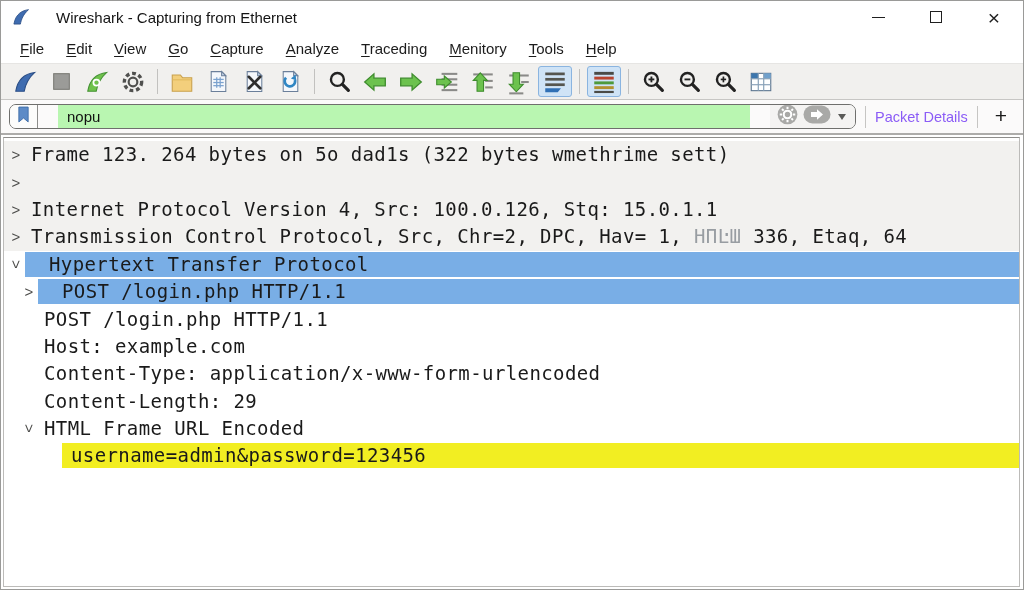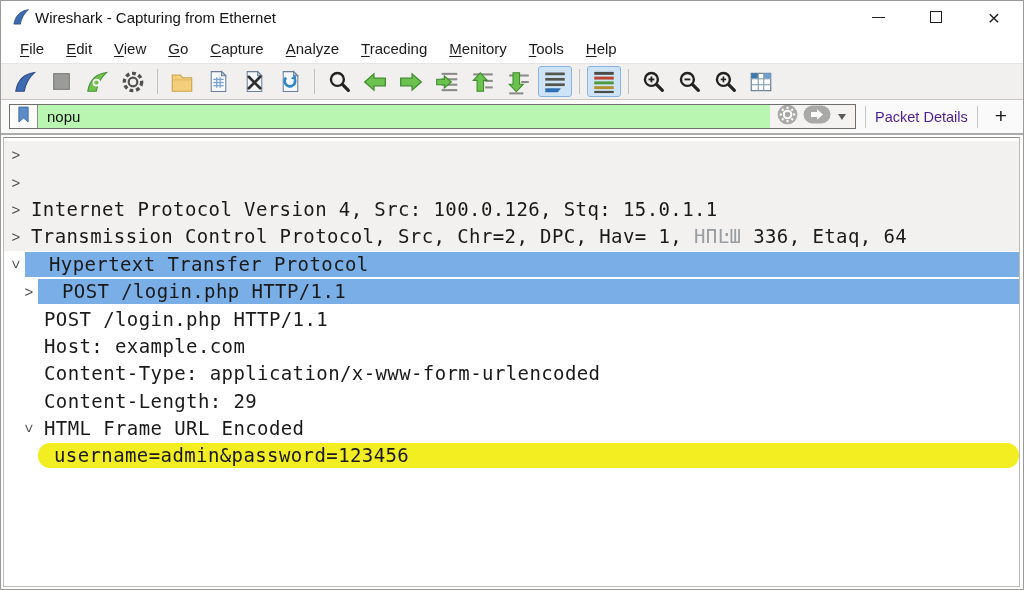--- a/index.html
+++ b/index.html
@@ -8,68 +8,68 @@
     font-family: "Liberation Sans", sans-serif;
     background:#ffffff;
     border:1px solid #9a9a98;
     position:relative;
     overflow:hidden;
     color:#1a1a1a;
   }
   
   .titlebar { height:32px; display:flex; align-items:center; background:#fff; }
   .title-icon { margin-left:10px; display:flex; }
-  .title-text { font-size:15px; margin-left:4px; flex:1; color:#141414; }
+  .title-text { font-size:15px; margin-left:25px; flex:1; color:#141414; }
   .win-btns { display:flex; height:100%; }
   .win-btn { width:58px; height:100%; display:flex; align-items:center; justify-content:center; cursor:default; }
   .glyph-min { width:13px; height:0; border-top:1.6px solid #1f1f1f; display:inline-block; }
   .glyph-max { width:12px; height:12px; border:1.6px solid #1f1f1f; display:inline-block; }
   .glyph-close { font-size:21px; color:#1f1f1f; line-height:1; font-weight:400; }
   
   .menubar { height:30px; display:flex; align-items:center; padding-left:8px; font-size:15px; background:#fff; }
   .menu-item { padding:4px 11px; color:#1c1c1c; white-space:nowrap; }
   .menu-item u { text-decoration:underline; text-underline-offset:2px; }
   
   .toolbar { height:37px; background:#f1f0ee; border-top:1px solid #e6e5e3; border-bottom:1px solid #c7c6c4;
              display:flex; align-items:center; padding-left:6px; }
   .tb-btn { width:34px; height:31px; display:flex; align-items:center; justify-content:center;
             border:1px solid transparent; border-radius:3px; margin:0 1px; }
   .tb-btn.active { background:#cfe3f6; border-color:#8ab4e0; }
   .tb-sep { width:1px; height:25px; background:#c2c1bf; margin:0 6px; }
   
   .filterbar { height:35px; display:flex; align-items:center; background:#fbfafa;
                border-bottom:2px solid #adacaa; padding:0 8px; }
   .filter-input { flex:1; height:25px; display:flex; align-items:stretch;
-                  border:1px solid #6f6f6d; border-radius:0; overflow:hidden; }
+                  border:1px solid #6f6f6d; border-radius:7px; overflow:hidden;gap:20px; }
   .bookmark-seg { width:28px; background:#fcfcfb; border-right:1px solid #8d8d8b;
                   display:flex; align-items:center; justify-content:center; }
   .filter-text { flex:1; display:flex; align-items:center; padding-left:9px; font-size:15px; color:#111; }
   .filter-btns { display:flex; align-items:center; gap:5px; padding:0 7px; background:#f4f3f2; }
   .round-btn { width:21px; height:21px; display:flex; align-items:center; justify-content:center; }
   .caret-down { width:0; height:0; border-left:4.5px solid transparent; border-right:4.5px solid transparent;
                 border-top:6px solid #5a5a58; margin:0 2px; }
   .fb-sep { width:1px; height:22px; background:#c6c5c3; margin:0 9px; }
-  .fb-label { font-size:14.5px; color:#4c1d95; white-space:nowrap; }
+  .fb-label { font-size:14.5px; color:#8b5cf6; white-space:nowrap; }
   .fb-plus { font-size:21px; color:#1a1a1a; padding:0 8px 2px 8px; }
   
   .pane { position:absolute; top:136px; left:2px; right:3px; bottom:2px;
           background:#ffffff; border:1px solid #bcbbb9; border-top:1px solid #8f8e8c;
           font-family:"DejaVu Sans Mono", monospace; font-size:19px; letter-spacing:0.4px;
           padding-top:3px; overflow:hidden; }
   .prow { display:flex; align-items:center; height:27.4px; white-space:pre; }
   .prow.band-gray { background:#f2f1ef; }
   .chev { flex:none; width:18px; text-align:center; font-family:"Liberation Sans",sans-serif;
           font-size:15px; color:#4c4c4a; line-height:1; }
   .chev.open { transform:rotate(90deg); }
   .lv0 .chev { margin-left:3px; }
   .lv1 .chev { margin-left:16px; }
   .lv2 .chev { margin-left:16px; }
   .hl { padding:1px 6px 2px 6px; }
   .hl.grow { flex:1;padding-left:24px; }
-  .lv2 .hl { margin-left:0; padding-left:16px;border-radius:12px; }
+  .lv2 .hl { margin-left:24px; padding-left:9px; }
   .seg-faded { color:#989da2; }
 </style>
 </head>
 <body>
 
 <div class="titlebar">
   <span class="title-icon">
     <svg width="20" height="20" viewBox="0 0 24 24">
         <path d="M3.5 20.5 C5.5 8 14 4 21 3.2 C14.5 9 12.3 15 11.3 20.5 Z" fill="#3f6cb0" stroke="#2b4e86" stroke-width="1"></path>
       </svg>
@@ -355,21 +355,21 @@
       <span class="caret-down"></span>
     </div>
   </div>
   <span class="fb-sep"></span>
   <span class="fb-label">Packet Details</span>
   <span class="fb-sep"></span>
   <span class="fb-plus">+</span>
 </div>
 
 <div class="pane" id="pane">
-    <div class="prow lv0 band-gray"><span class="chev">&gt;</span></div>
+    <div class="prow lv0 band-gray"><span class="chev">&gt;</span><span class="hl">Frame 123. 264 bytes on 5o dad1s (322 bytes wmethrime sett)</span></div>
     <div class="prow lv0 band-gray"><span class="chev">&gt;</span></div>
     <div class="prow lv0 band-gray"><span class="chev">&gt;</span><span class="hl">Internet Protocol Version 4, Src: 100.0.126, Stq: 15.0.1.1</span></div>
     <div class="prow lv0 band-gray"><span class="chev">&gt;</span><span class="hl"><span>Transmission Control Protocol, Src, Chr=2, DPC, Hav= 1, </span><span class="seg-faded">ΗΠĿШ</span><span> 336, Etaq, 64</span></span></div>
     <div class="prow lv0"><span class="chev open">&gt;</span><span class="hl grow" style="background: rgb(121, 174, 230);">Hypertext Transfer Protocol</span></div>
     <div class="prow lv1"><span class="chev">&gt;</span><span class="hl grow" style="background: rgb(121, 174, 230);">POST /login.php HTTP/1.1</span></div>
     <div class="prow lv1"><span class="chev"></span><span class="hl">POST /login.php HTTP/1.1</span></div>
     <div class="prow lv1"><span class="chev"></span><span class="hl">Host: example.com</span></div>
     <div class="prow lv1"><span class="chev"></span><span class="hl">Content-Type: application/x-www-form-urlencoded</span></div>
     <div class="prow lv1"><span class="chev"></span><span class="hl">Content-Length: 29</span></div>
     <div class="prow lv1"><span class="chev open">&gt;</span><span class="hl">HTML Frame URL Encoded</span></div>

